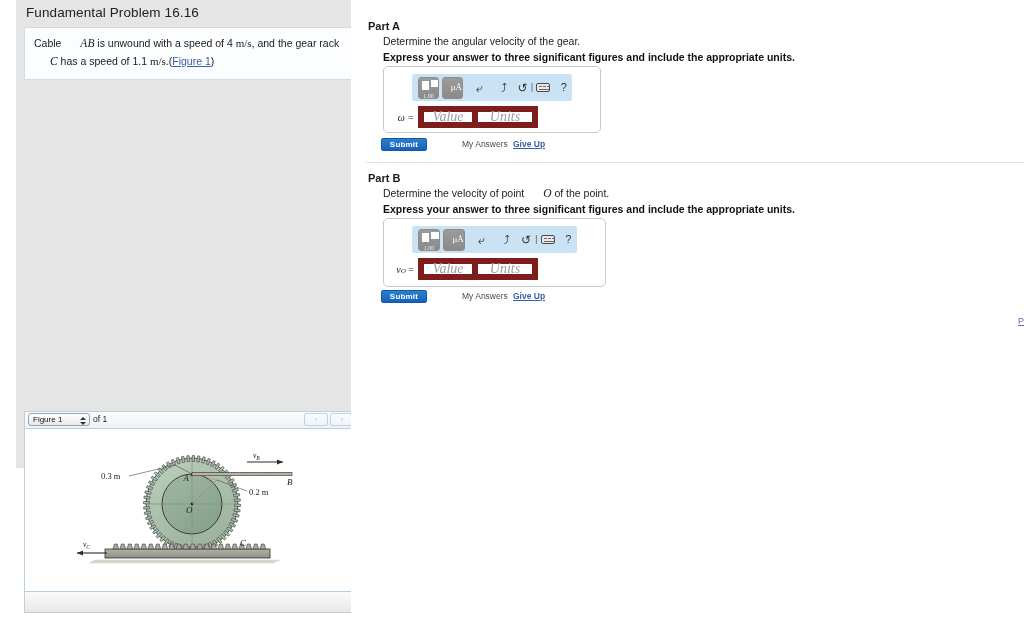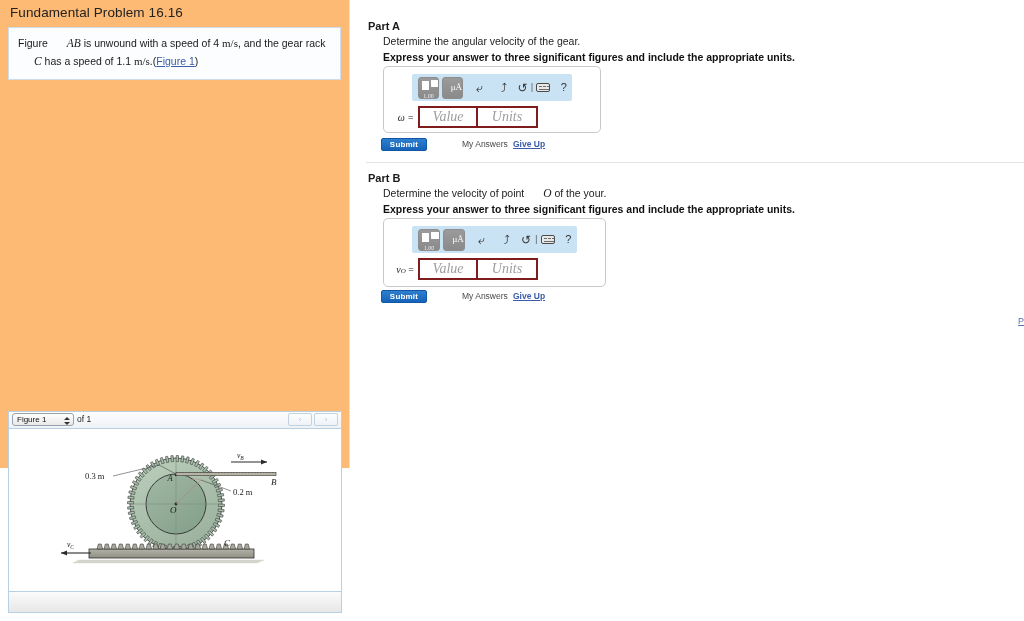--- a/index.html
+++ b/index.html
@@ -7,22 +7,22 @@
     width:1024px;height:621px;overflow:hidden;
     background:#ffffff;
     font-family:"Liberation Sans", sans-serif;
     font-size:11px;color:#222;
     -webkit-font-smoothing:antialiased;
   }
   .page{position:relative;width:1024px;height:621px;}
 
   
   .left-panel{
-    position:absolute;left:0;top:0;width:350px;height:468px;
-    background:#fdba74;
+    position:absolute;left:16px;top:0;width:350px;height:468px;
+    background:#e5e5e5;
     border-right:1px solid #dbe5ef;
     box-sizing:border-box;
   }
   .prob-title{
     position:absolute;left:10px;top:5px;
     font-size:13.5px;color:#222;font-weight:400;letter-spacing:.1px;
   }
   .prob-box{
     position:absolute;left:8px;top:27px;width:333px;
     box-sizing:border-box;
@@ -135,21 +135,21 @@
   .ans-row{
     margin:5px 0 7px 8px;
     display:flex;align-items:center;
   }
   .ans-label{
     width:22px;text-align:right;margin-right:4px;
     font-family:"Liberation Serif",serif;font-style:italic;font-size:10px;color:#222;
   }
   .ans-field{
     box-sizing:border-box;
-    height:22px;border:2px solid #7f1d1d;
+    height:22px;border:6px solid #7f1d1d;
     background:#fff;
     font-family:"Liberation Serif",serif;font-style:italic;
     font-size:14px;color:#9d9d9d;
     display:flex;align-items:center;justify-content:center;
   }
   .fld-value{width:60px;}
   .fld-units{width:60px;border-left:0;}
 
   .btn-submit{
     box-sizing:border-box;
@@ -170,21 +170,21 @@
 </head>
 <body>
 
 <div class="page">
 
   <div class="left-panel">
 
     <div class="prob-title">Fundamental Problem 16.16</div>
 
     <div class="prob-box">
-      <span>Figure</span>
+      <span>Cable</span>
       <span class="mi">AB</span>
       <span>is unwound with a speed of 4</span>
       <span class="mr">m/s</span><span>, and the gear rack</span>
       <span class="mi">C</span>
       <span>has a speed of 1.1</span>
       <span class="mr">m/s</span><span>.(</span><a class="flink" href="#">Figure 1</a><span>)</span>
     </div>
 
     <div class="fig-panel">
 
@@ -400,21 +400,21 @@
     <div class="my-answers" style="position:absolute;left:111px;top:139px;">My Answers</div>
     <div class="give-up" style="position:absolute;left:162px;top:139px;">Give Up</div>
 
     <div class="hr" style="position:absolute;left:15px;top:162px;width:658px;"></div>
 
     <div style="position:absolute;left:15px;top:170px;" class="part-head">Part B</div>
 
     <div style="position:absolute;left:32px;top:187px;" class="q-text">
       <span>Determine the velocity of point</span>
       <span class="mi">O</span>
-      <span>of the your.</span>
+      <span>of the point.</span>
     </div>
 
     <div style="position:absolute;left:32px;top:203px;" class="q-bold">Express your answer to three significant figures and include the appropriate units.</div>
 
     <div class="answer-box" style="position:absolute;left:32px;top:218px;width:223px;height:69px;">
 
       <div class="ans-toolbar">
         <div class="tb-btn">
           <span class="sq" style="left:3px;top:3px;width:7px;height:9px;"></span>
           <span class="sq" style="left:12px;top:2px;width:8px;height:7px;"></span>

